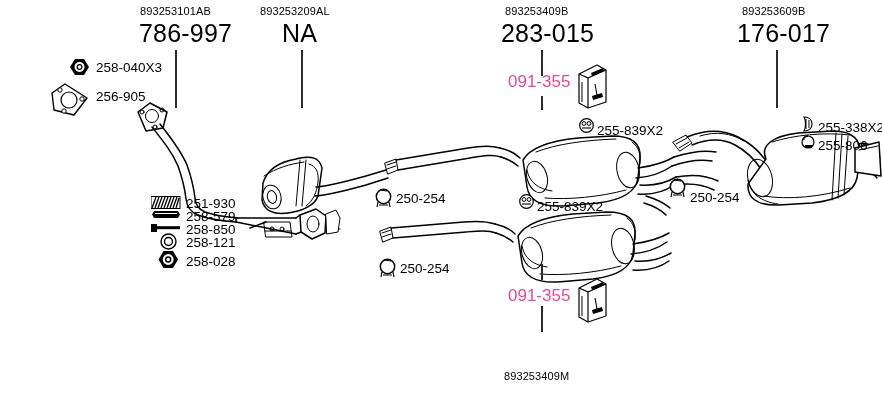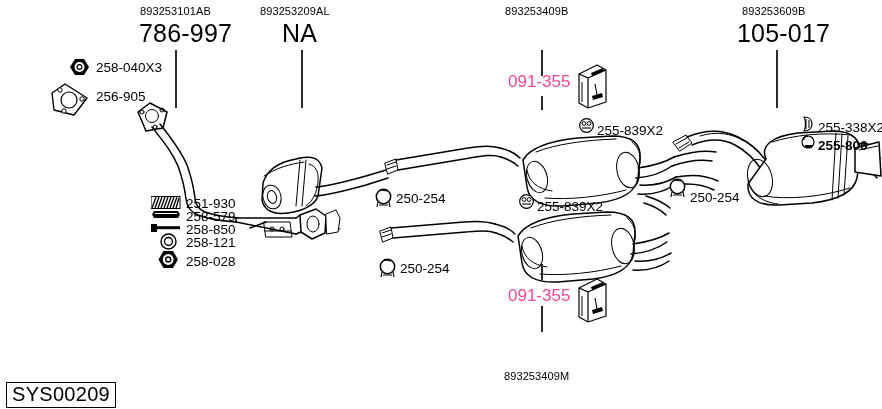--- a/index.html
+++ b/index.html
@@ -241,25 +241,26 @@
 
   <div class="abs oem-code" style="left:140px; top:5px;">893253101AB</div>
   <div class="abs sys-title" style="left:139px; top:19px;">786-997</div>
   <div class="abs leader" style="left:175px; top:50px; height:58px;"></div>
 
   <div class="abs oem-code" style="left:260px; top:5px;">893253209AL</div>
   <div class="abs sys-title" style="left:282px; top:19px;">NA</div>
   <div class="abs leader" style="left:301px; top:50px; height:58px;"></div>
 
   <div class="abs oem-code" style="left:505px; top:5px;">893253409B</div>
+  <div class="abs sys-title" style="left:501px; top:19px;">283-015</div>
   <div class="abs leader" style="left:541px; top:50px; height:26px;"></div>
   <div class="abs leader" style="left:541px; top:96px; height:14px;"></div>
 
   <div class="abs oem-code" style="left:742px; top:5px;text-align:right;">893253609B</div>
-  <div class="abs sys-title" style="left:737px; top:19px;">105-017</div>
+  <div class="abs sys-title" style="left:737px; top:19px;">176-017</div>
   <div class="abs leader" style="left:776px; top:50px; height:58px;"></div>
 
   <div class="abs leader" style="left:541px; top:264px; height:16px;"></div>
   <div class="abs leader" style="left:541px; top:306px; height:26px;"></div>
   <div class="abs oem-code" style="left:504px; top:370px;text-align:right;">893253409M</div>
 
   <div class="abs hanger-label" style="left:508px; top:72px;">091-355</div>
   <svg class="abs" style="left:575px; top:62px;" width="34" height="48" viewBox="0 0 34 48">
     <path fill="#fff" stroke="#000" stroke-width="1.2" stroke-linejoin="round" d="M4 12 L22 3 L31 8 L31 40 L13 46 L4 41 Z"></path>
     <path fill="none" stroke="#000" stroke-width="1.2" d="M4 12 L13 16 L13 46 M13 16 L31 8"></path>
@@ -369,17 +370,16 @@
     <path fill="#fff" stroke="#000" stroke-width="1.2" d="M4 1 C9 1 12 4 12 8 C12 12 9 15 4 15 C6 12 6 4 4 1 Z"></path>
     <path fill="none" stroke="#000" stroke-width="1" d="M6 3 L6 13 M9 4 L9 12"></path>
   </svg>
   <div class="abs part-label" style="left:818px; top:120px;">255-338X2</div>
 
   <svg class="abs" style="left:801px; top:134px;" width="15" height="16" viewBox="0 0 15 16">
     <circle cx="7" cy="8" r="6" fill="#fff" stroke="#000" stroke-width="1.2"></circle>
     <path fill="none" stroke="#000" stroke-width="1.4" d="M7 2 C4 2 2 4 3 6"></path>
     <path fill="#000" d="M4 11 L11 11 L11 14 L4 14 Z"></path>
   </svg>
-  <div class="abs part-label" style="left:818px; top:138px;font-weight:bold;">255-806</div>
-
-  <div class="abs sys-id" style="left:6px; top:382px;">SYS00209</div>
+  <div class="abs part-label" style="left:818px; top:138px;">255-806</div>
+
 
 </div>
 
 </body></html>

